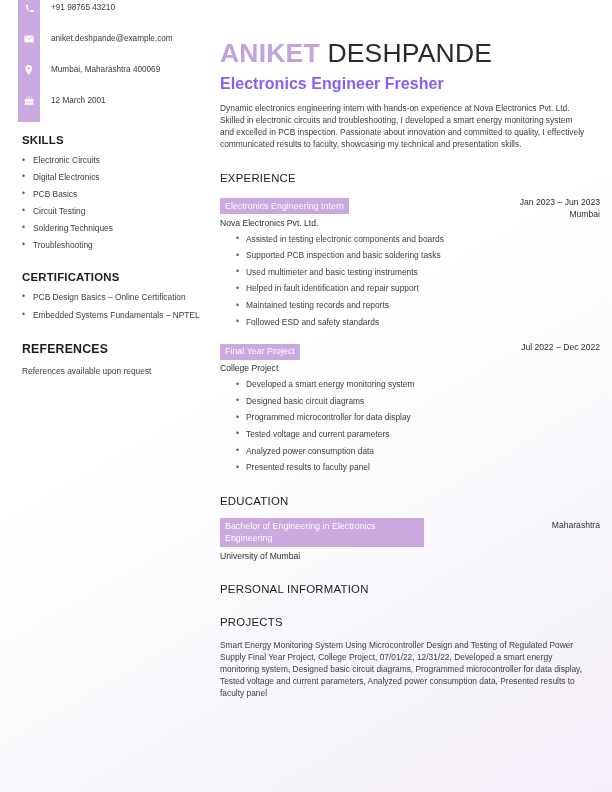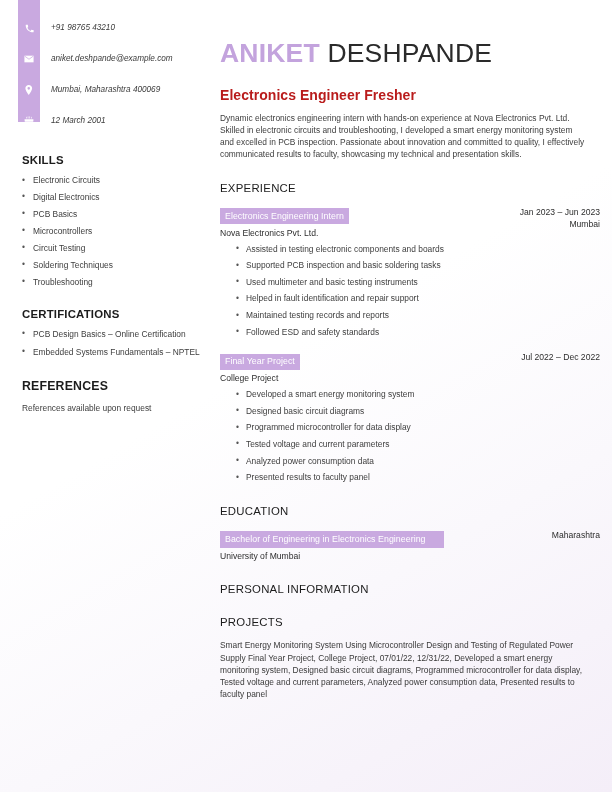--- a/index.html
+++ b/index.html
@@ -43,22 +43,20 @@
     position: absolute;
     left: 18px;
     top: 0;
     width: 22px;
     height: 122px;
     background: #c9a9e0;
   }
 
   .contact-list {
     position: relative;
-    padding-top: 20px;
-    font-style: italic;
   }
 
   .contact-row {
     display: flex;
     align-items: flex-start;
     min-height: 22px;
     margin-bottom: 9px;
     position: relative;
   }
 
@@ -143,24 +141,24 @@
   .name .first {
     color: #c3a3dd;
     font-weight: bold;
   }
   .name .last {
     color: #2a2a2a;
     font-weight: 300;
   }
 
   .role {
-    font-size: 14px;
+    font-size: 16px;
     font-weight: bold;
-    color: #b91c1c;
-    margin-top: 19px;
+    color: #8b5cf6;
+    margin-top: 7px;
     letter-spacing: 0.05px;
   }
 
   .summary {
     font-size: 8.4px;
     line-height: 11.9px;
     color: #3d3d3d;
     margin-top: 10px;
     width: 366px;
     text-align: left;
@@ -188,21 +186,21 @@
   .hl {
     display: inline-block;
     background: #c9a9e0;
     color: #ffffff;
     font-size: 8.8px;
     line-height: 12.2px;
     padding: 1.3px 5px 2.3px 5px;
     letter-spacing: 0.05px;
   }
   .hl.two-line {
-    width: 224px;
+    width: 204px;
     padding-top: 2px;
     padding-bottom: 3px;
   }
 
   .entry-sub {
     font-size: 8.6px;
     line-height: 12px;
     color: #2d2d2d;
     margin-top: 2.5px;
   }
@@ -309,21 +307,20 @@
 
       </div>
     </div>
 
     <div class="side-section">
       <div class="side-head">SKILLS</div>
       <ul class="side-list">
         <li>Electronic Circuits</li>
         <li>Digital Electronics</li>
         <li>PCB Basics</li>
-        <li>Microcontrollers</li>
         <li>Circuit Testing</li>
         <li>Soldering Techniques</li>
         <li>Troubleshooting</li>
       </ul>
     </div>
 
     <div class="side-section">
       <div class="side-head">CERTIFICATIONS</div>
       <ul class="side-list certs">
         <li>PCB Design Basics – Online Certification</li>

